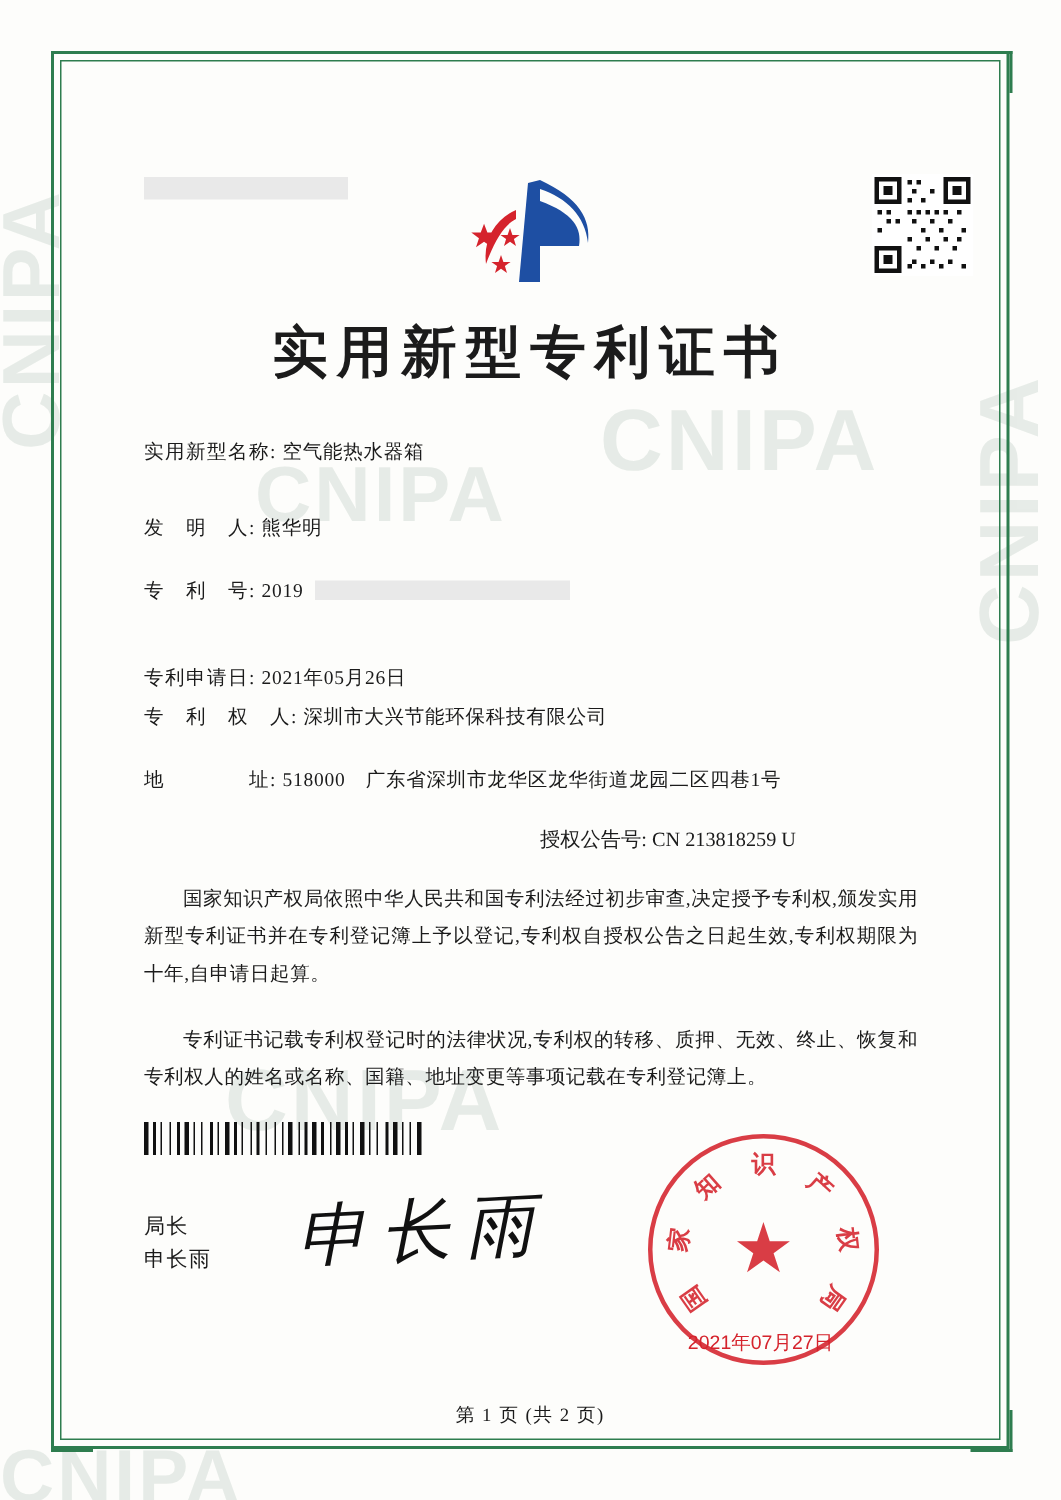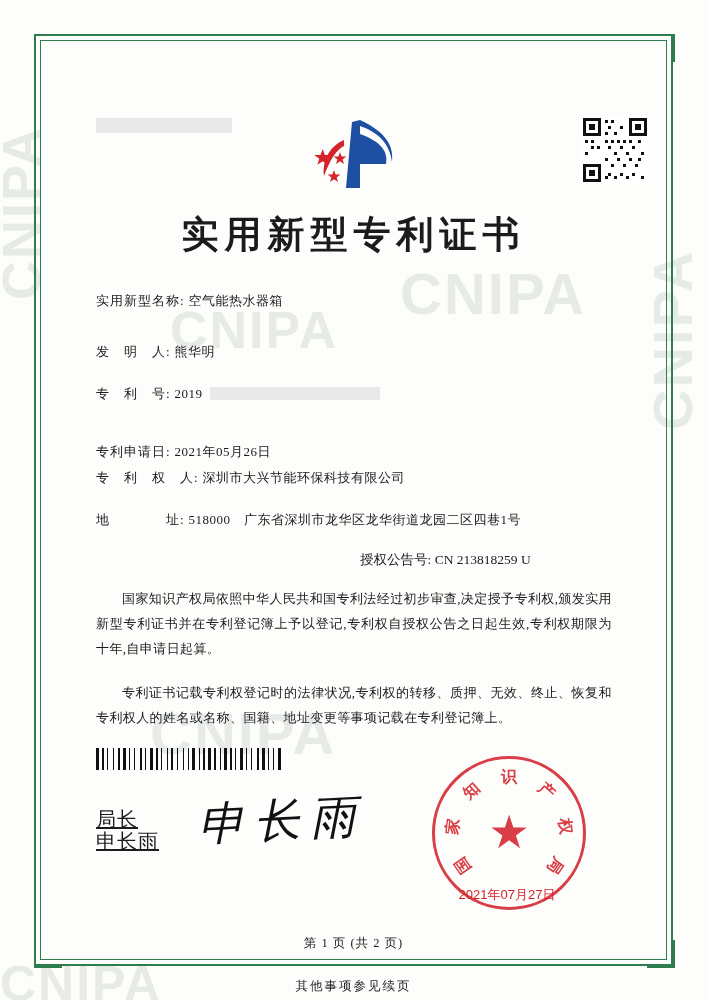--- a/index.html
+++ b/index.html
@@ -158,25 +158,24 @@
   #barcode i {
     position: absolute;
     top: 0; height: 22px;
     background: #111;
   }
 
   
   #sig-label {
     position: absolute;
     left: 96px; top: 808px;
-    font-size: 20px;
+    font-size: 14px;
     line-height: 22px;
     color: #1b1b1b;
     letter-spacing: 1px;
-    text-decoration: underline;
   }
   #sig-hand {
     position: absolute;
     left: 198px; top: 790px;
     font-size: 46px;
     color: #111;
     font-family: "Liberation Serif", "DejaVu Serif", serif;
     font-style: italic;
     letter-spacing: 10px;
     transform: rotate(-3deg);
@@ -427,16 +426,15 @@
           <span style="transform: translate(3.42901e-15px, -56px) rotate(0deg) translate(-50%, -50%);">识</span>
           <span style="transform: translate(37.2286px, -41.8334px) rotate(41.6667deg) translate(-50%, -50%);">产</span>
           <span style="transform: translate(55.6213px, -6.5012px) rotate(83.3333deg) translate(-50%, -50%);">权</span>
           <span style="transform: translate(45.8725px, 32.1203px) rotate(125deg) translate(-50%, -50%);">局</span>
         </div>
       <div id="seal-star">★</div>
     </div>
     <div id="seal-date">2021年07月27日</div>
 
     <div id="page-num">第 1 页 (共 2 页)</div>
-    <div id="footnote">其他事项参见续页</div>
 
   </div>
 </div>
 
 </body></html>

